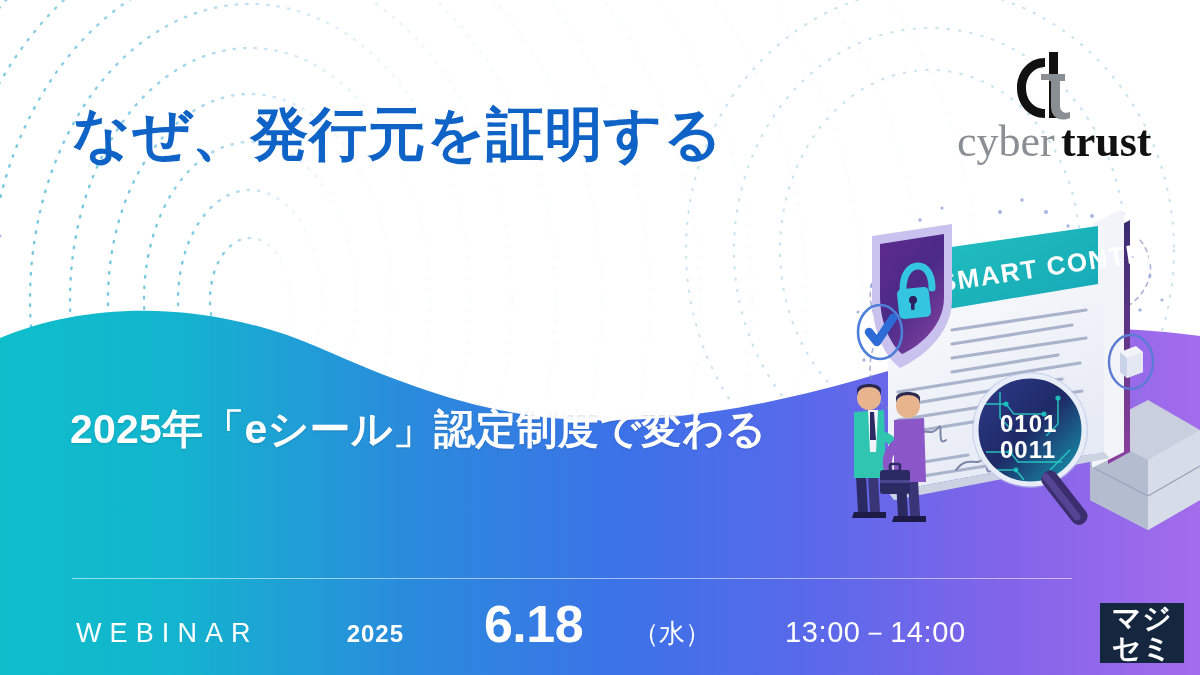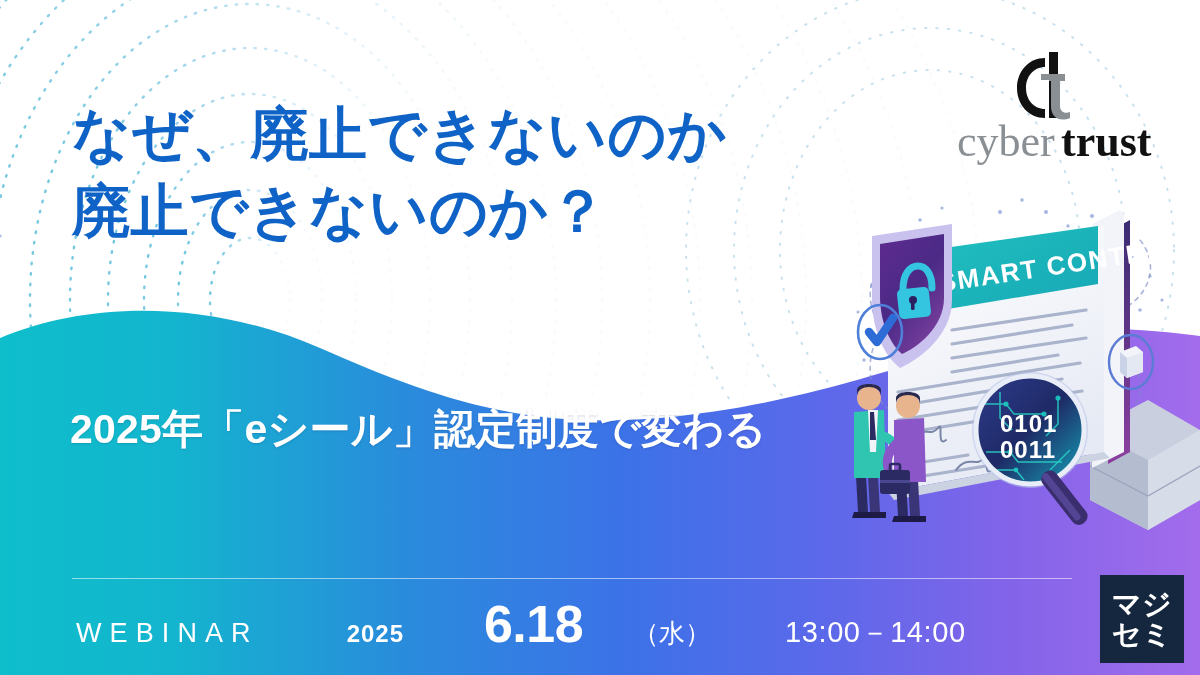--- a/index.html
+++ b/index.html
@@ -84,21 +84,21 @@
 
   
   .logo-ct {
     position:absolute; right:38px; top:44px; z-index:7;
     width:205px; height:122px;
   }
 
   
   .badge-majisemi {
     position:absolute; right:16px; bottom:12px; z-index:7;
-    width:84px; height:88px;
+    width:84px; height:60px;
     background:#15263F;
     display:flex; flex-direction:column;
     align-items:center; justify-content:center;
     color:#ffffff; font-weight:700;
     font-size:29px; line-height:1.04; letter-spacing:.02em;
   }
   .badge-majisemi span { display:block; }
 </style>
 </head>
 <body>
@@ -155,22 +155,21 @@
     </defs>
     <path d="M0,338
              C 90,300 210,300 320,348
              C 430,396 520,430 660,418
              C 790,406 880,372 980,344
              C 1070,320 1150,330 1200,336
              L1200,675 L0,675 Z" fill="url(#bandgrad)"></path>
   </svg>
 
   <div class="headline">
-    <span class="hl-line">なぜ、廃止できないのか</span>
-    <span class="hl-line">廃止できないのか？</span>
+    <span class="hl-line">なぜ、発行元を証明する</span>
   </div>
 
   <svg class="illus-svg" viewBox="0 0 1200 675">
     <defs>
       <linearGradient id="docface" x1="0" y1="0" x2="0.4" y2="1">
         <stop offset="0%" stop-color="#FFFFFF"></stop>
         <stop offset="100%" stop-color="#E6EAF4"></stop>
       </linearGradient>
       <linearGradient id="tealhead" x1="0" y1="0" x2="1" y2="1">
         <stop offset="0%" stop-color="#21C0BF"></stop>

